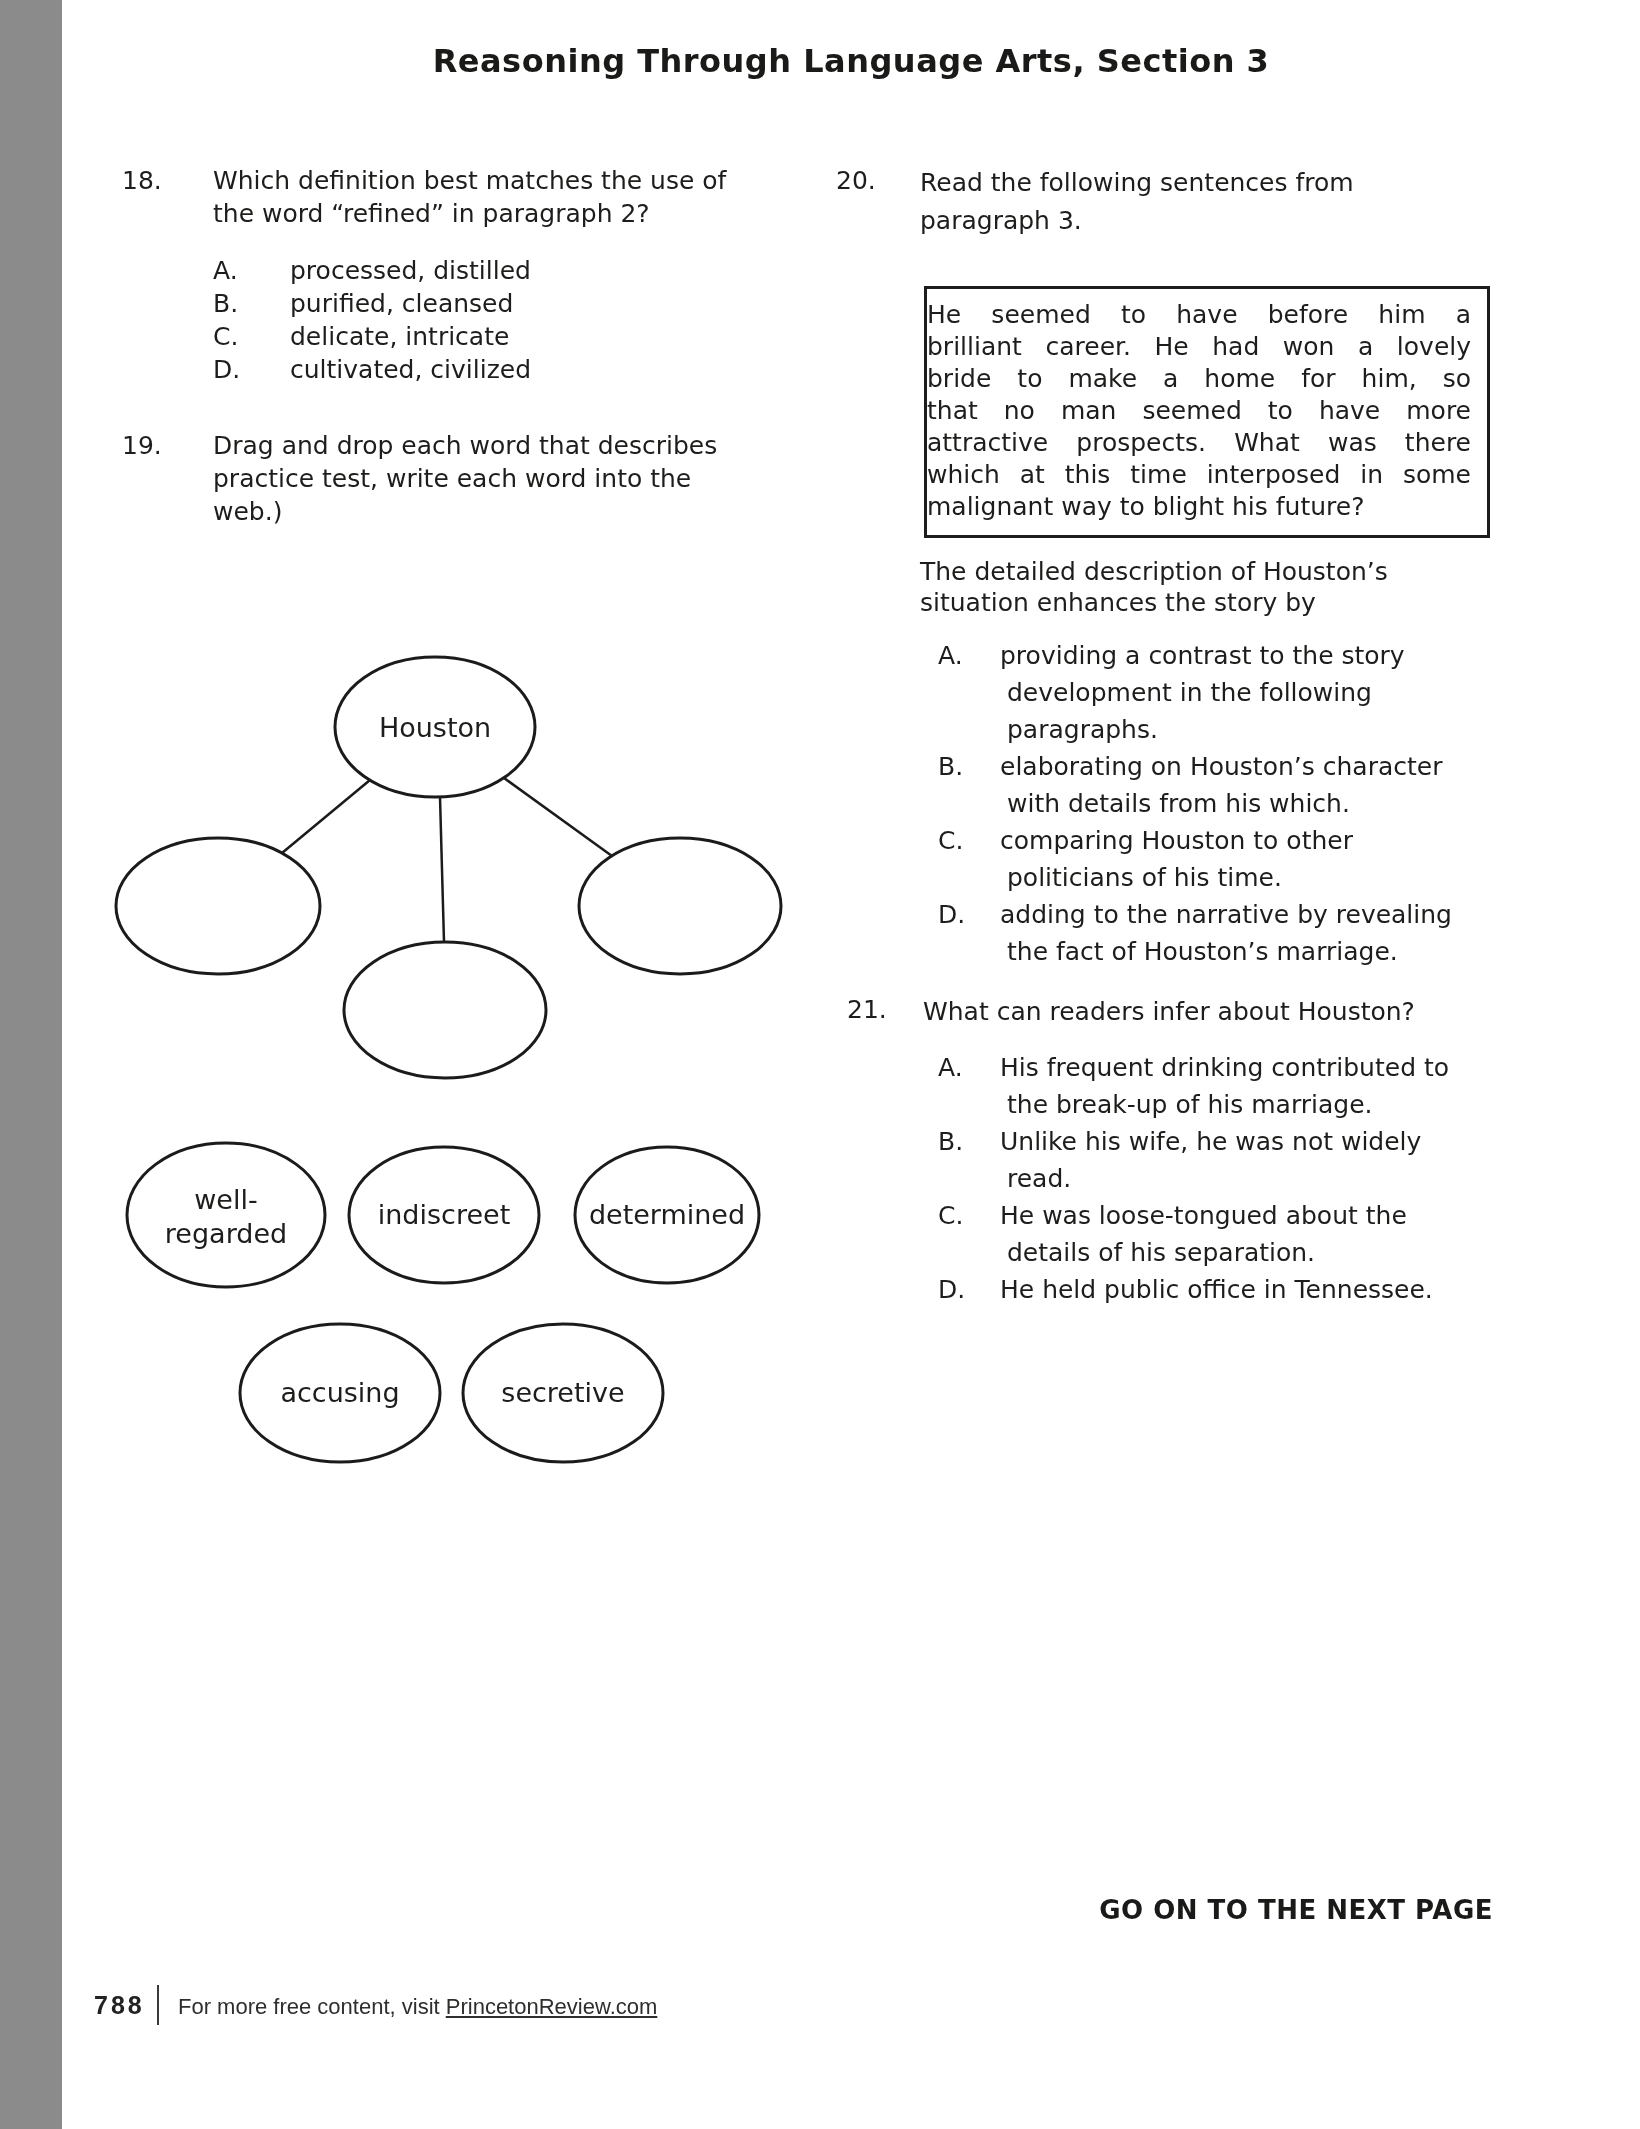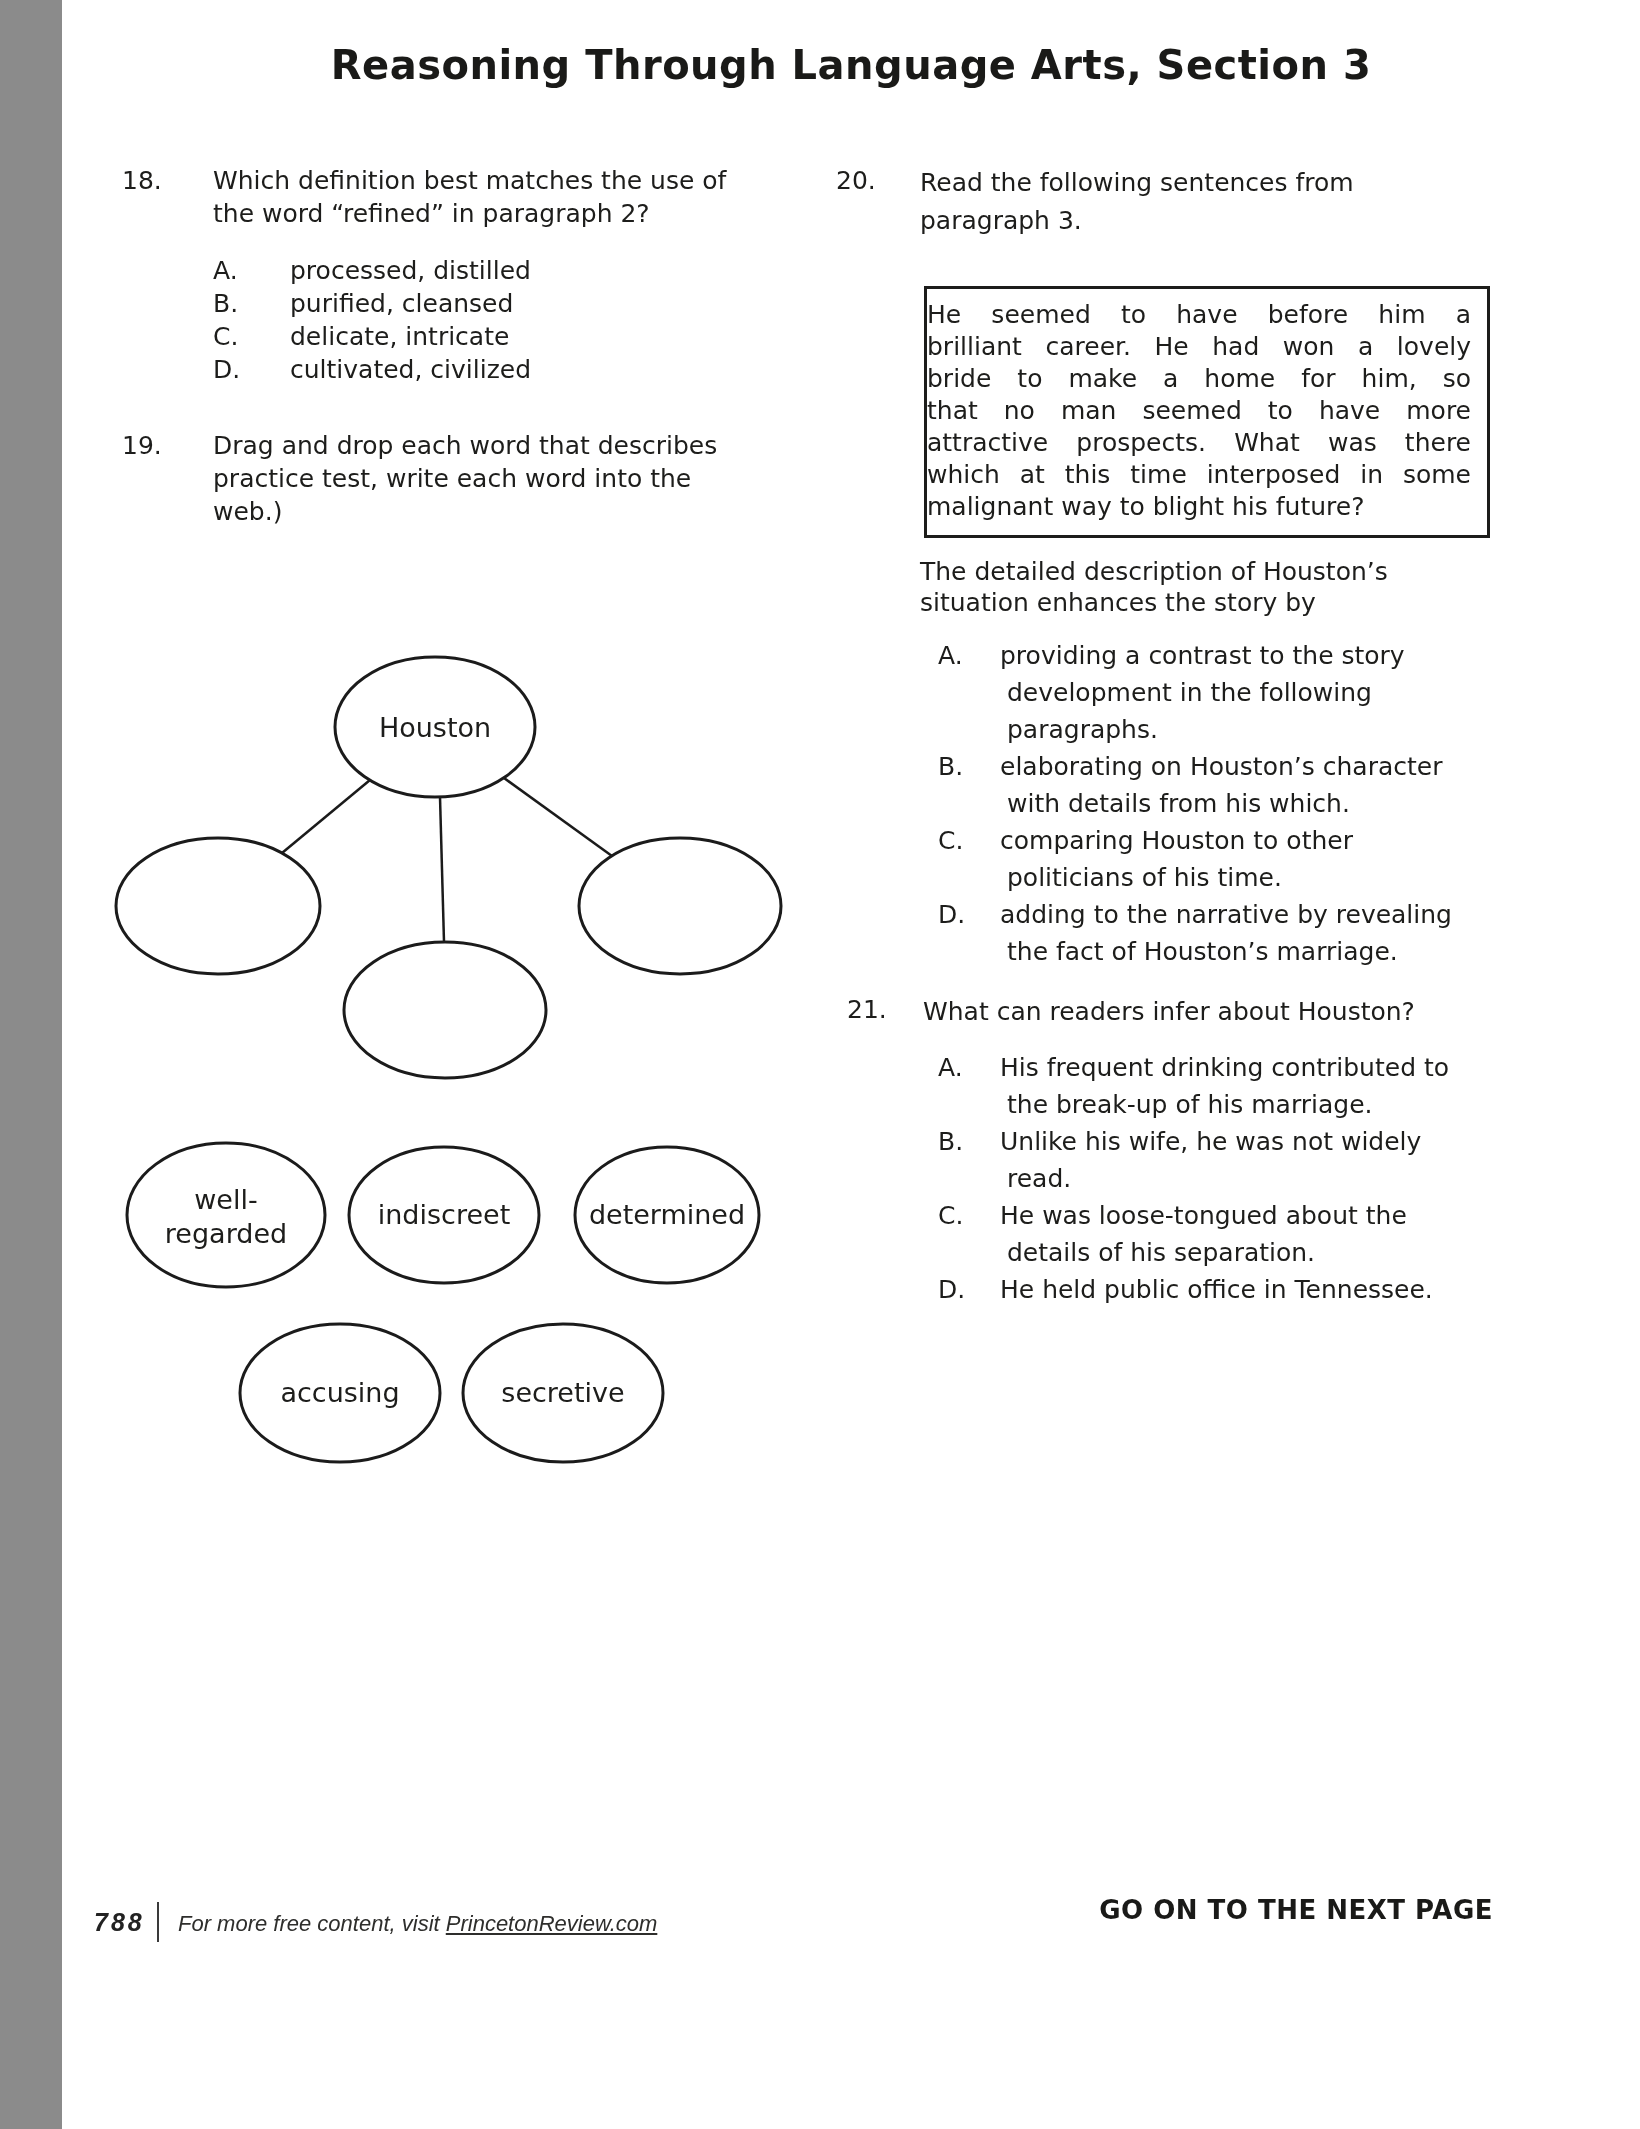--- a/index.html
+++ b/index.html
@@ -6,21 +6,21 @@
   .page {
     position:relative; width:1640px; height:2129px; background:#ffffff;
     font-family:"DejaVu Sans", sans-serif; color:#1d1d1b; overflow:hidden;
     margin:0 auto;
   }
   .sidebar {
     position:absolute; left:0; top:0; width:62px; height:2129px; background:#8b8b8b;
   }
   .title {
     position:absolute; left:62px; right:0; top:42px; text-align:center;
-    font-size:40px; font-weight:bold; letter-spacing:0.5px; color:#1a1a18;
+    font-size:32px; font-weight:bold; letter-spacing:0.5px; color:#1a1a18;
   }
   .qnum {
     position:absolute; font-size:25px; line-height:33px;
   }
   .stem { position:absolute; font-size:25px; line-height:33px; white-space:nowrap; }
   .stem-r { line-height:38px; }
   .opts { position:absolute; font-size:25px; }
   .opts-l { line-height:33px; }
   .opts-r { line-height:37px; }
   .opt { display:flex; }
@@ -40,22 +40,22 @@
   .web-svg ellipse { fill:none; stroke:#1b1b1b; stroke-width:3; }
   .web-svg line { stroke:#1b1b1b; stroke-width:2.5; }
   .web-svg text {
     font-family:"DejaVu Sans", sans-serif; font-size:27px; fill:#1d1d1b;
     text-anchor:middle;
   }
   .go-on {
     position:absolute; right:147px; top:1895px; font-size:26px; font-weight:bold;
     letter-spacing:0.5px; color:#1a1a18; white-space:nowrap;
   }
-  .footer { position:absolute; left:0; top:1896px; width:100%; height:60px;
-    font-family:"Liberation Sans", sans-serif;font-style:italic; }
+  .footer { position:absolute; left:0; top:1979px; width:100%; height:60px;
+    font-family:"Liberation Sans", sans-serif; }
   .footer-pagenum {
     position:absolute; left:94px; top:12px; font-size:25px; font-weight:bold;
     letter-spacing:3px; color:#222;
   }
   .footer-divider {
     position:absolute; left:157px; top:6px; width:2px; height:40px; background:#3a3a3a;
   }
   .footer-note {
     position:absolute; left:178px; top:15px; font-size:22px; color:#2e2e2c; white-space:nowrap;
   }

